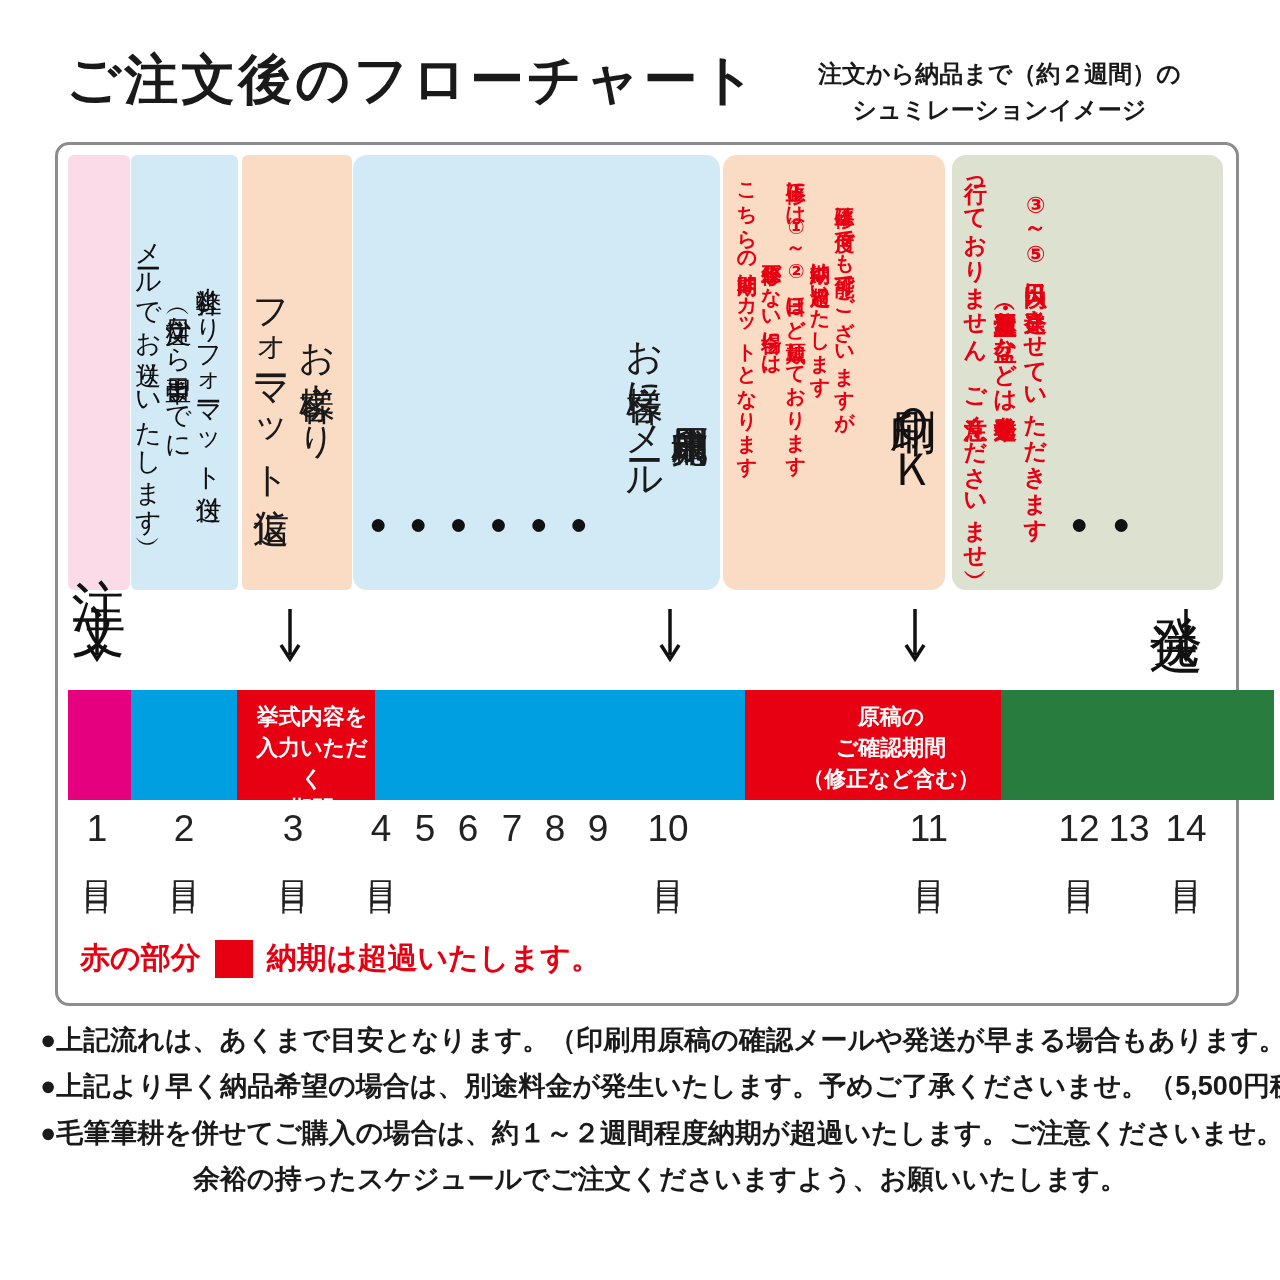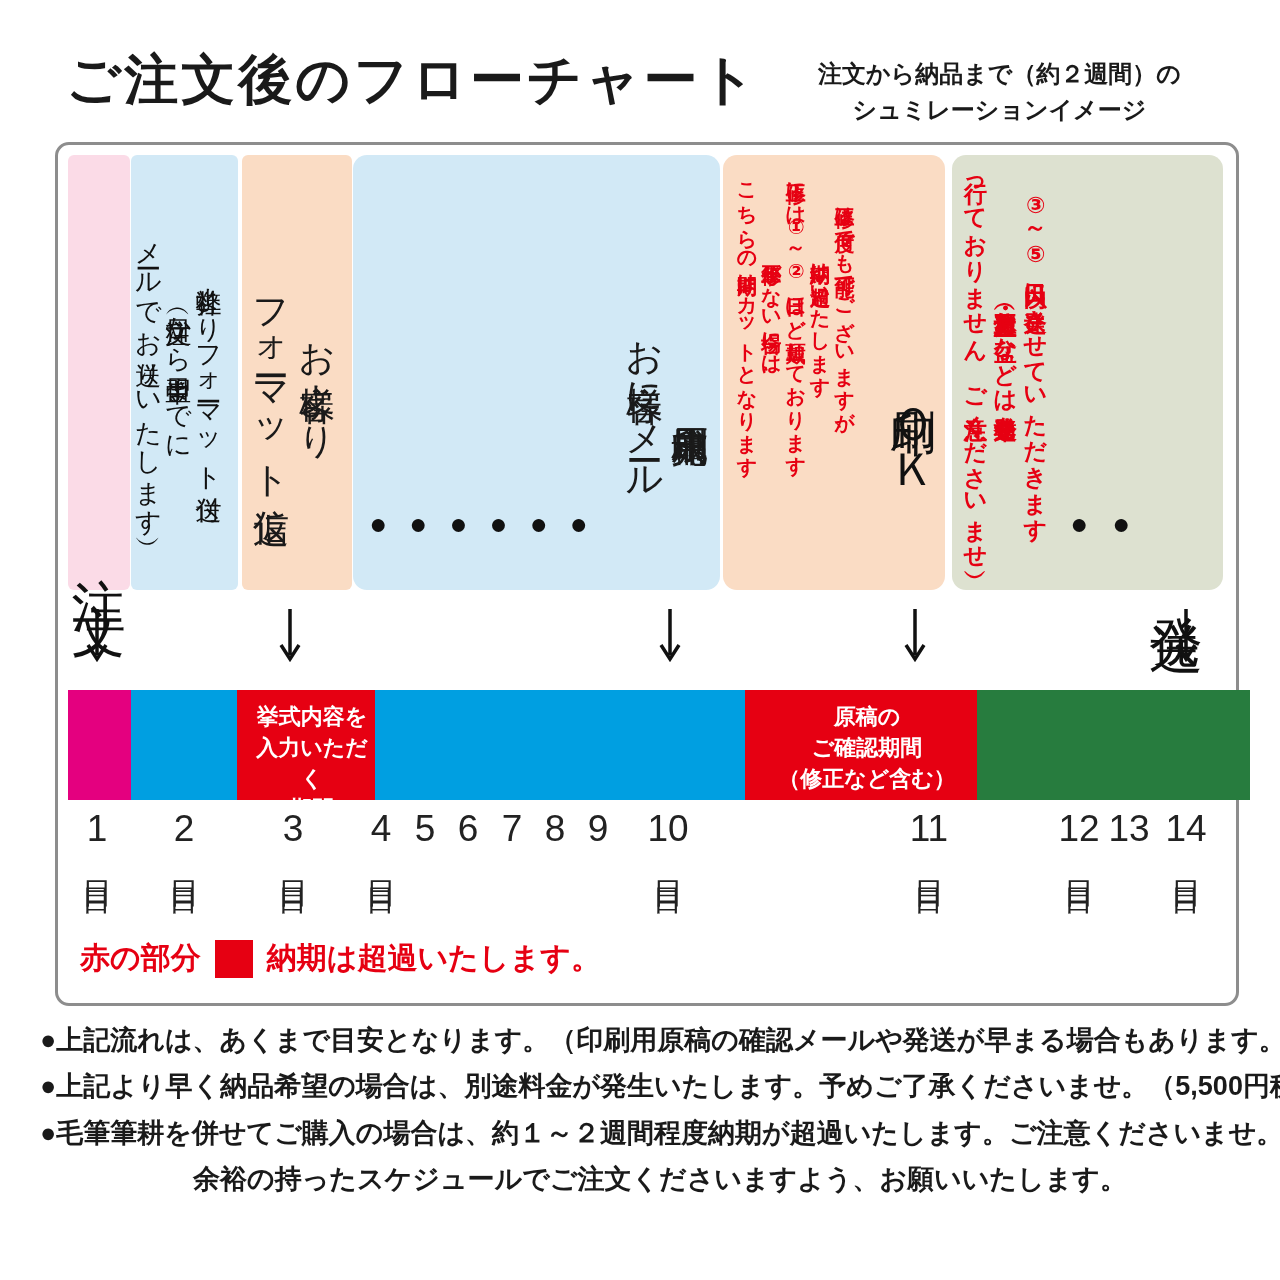--- a/index.html
+++ b/index.html
@@ -139,21 +139,21 @@
 
     <div class="bar">
       <div class="seg" style="width: 63px; background: rgb(228, 0, 127);"></div>
       <div class="seg" style="width: 106px; background: rgb(0, 159, 225);"></div>
       <div class="seg" style="width: 138px; background: rgb(230, 0, 18);">
           <div class="seg-label">挙式内容を
 入力いただく
 期間</div>
         </div>
       <div class="seg" style="width: 370px; background: rgb(0, 159, 225);"></div>
-      <div class="seg" style="width: 232px; background: rgb(230, 0, 18);">
+      <div class="seg" style="width: 232px; background: rgb(230, 0, 18); padding-left: 24px;">
           <div class="seg-label">原稿の
 ご確認期間
 （修正など含む）</div>
         </div>
       <div class="seg" style="width: 273px; background: rgb(39, 124, 62);"></div>
     </div>
 
     <div class="day" style="left:39px">
         <span class="num">1</span>
         <span class="unit">日目</span>

